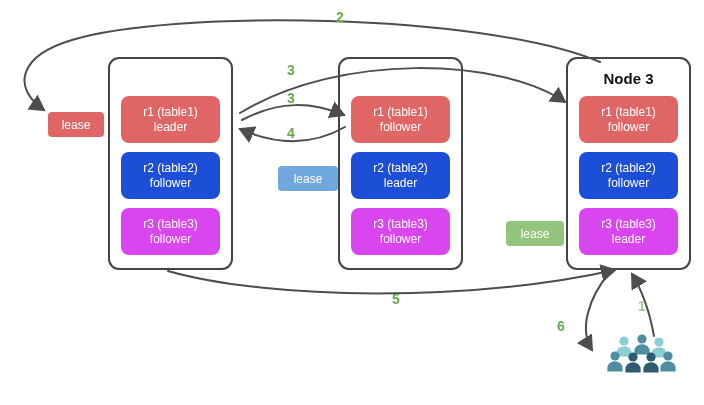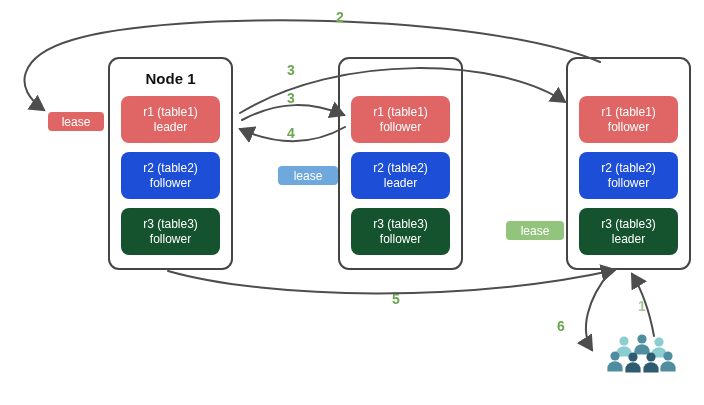--- a/index.html
+++ b/index.html
@@ -17,25 +17,25 @@
     position:absolute;top:11px;left:0;width:100%;text-align:center;
     font-size:15px;font-weight:700;color:#111;
   }
   .replica{
     position:absolute;left:11px;width:99px;height:47px;border-radius:8px;
     display:flex;flex-direction:column;align-items:center;justify-content:center;
     color:#fff;font-size:12px;line-height:15px;text-align:center;
   }
   .replica.red{background:#e06666}
   .replica.blue{background:#1d4ed8}
-  .replica.green{background:#14532d}
+  .replica.green{background:#d946ef}
   .replica.p1{top:37px}.replica.p2{top:93px}.replica.p3{top:149px}
   
   .lease{
-    position:absolute;height:19px;border-radius:4px;color:#fff;font-size:12px;
+    position:absolute;height:25px;border-radius:4px;color:#fff;font-size:12px;
     display:flex;align-items:center;justify-content:center;z-index:6;padding:0 2px;
   }
   .lease.red{left:48px;top:112px;width:52px;background:#e06666}
   .lease.blue{left:278px;top:166px;width:56px;background:#6fa8dc}
   .lease.green{left:506px;top:221px;width:54px;background:#93c47d}
   
   .step{
     position:absolute;font-size:14px;font-weight:700;color:#6aa84f;z-index:7;
   }
   .step.light{color:#a5c79d}
@@ -80,21 +80,20 @@
       <use href="#person" transform="translate(1,-16)" class="u-teal"></use>
       <use href="#person" transform="translate(18,-13)" class="u-light"></use>
       <use href="#person" transform="translate(-26,1)" class="u-teal"></use>
       <use href="#person" transform="translate(-8,2)" class="u-dark"></use>
       <use href="#person" transform="translate(10,2)" class="u-dark"></use>
       <use href="#person" transform="translate(27,1)" class="u-teal"></use>
     </g>
   </svg>
 
   <div class="node n1">
-    <div class="node-title">Node 1</div>
     <div class="replica red p1">
       <span>r1 (table1)</span>
       <span>leader</span>
     </div>
     <div class="replica blue p2">
       <span>r2 (table2)</span>
       <span>follower</span>
     </div>
     <div class="replica green p3">
       <span>r3 (table3)</span>
@@ -111,20 +110,21 @@
       <span>r2 (table2)</span>
       <span>leader</span>
     </div>
     <div class="replica green p3">
       <span>r3 (table3)</span>
       <span>follower</span>
     </div>
   </div>
 
   <div class="node n3">
+    <div class="node-title">Node 3</div>
     <div class="replica red p1">
       <span>r1 (table1)</span>
       <span>follower</span>
     </div>
     <div class="replica blue p2">
       <span>r2 (table2)</span>
       <span>follower</span>
     </div>
     <div class="replica green p3">
       <span>r3 (table3)</span>

